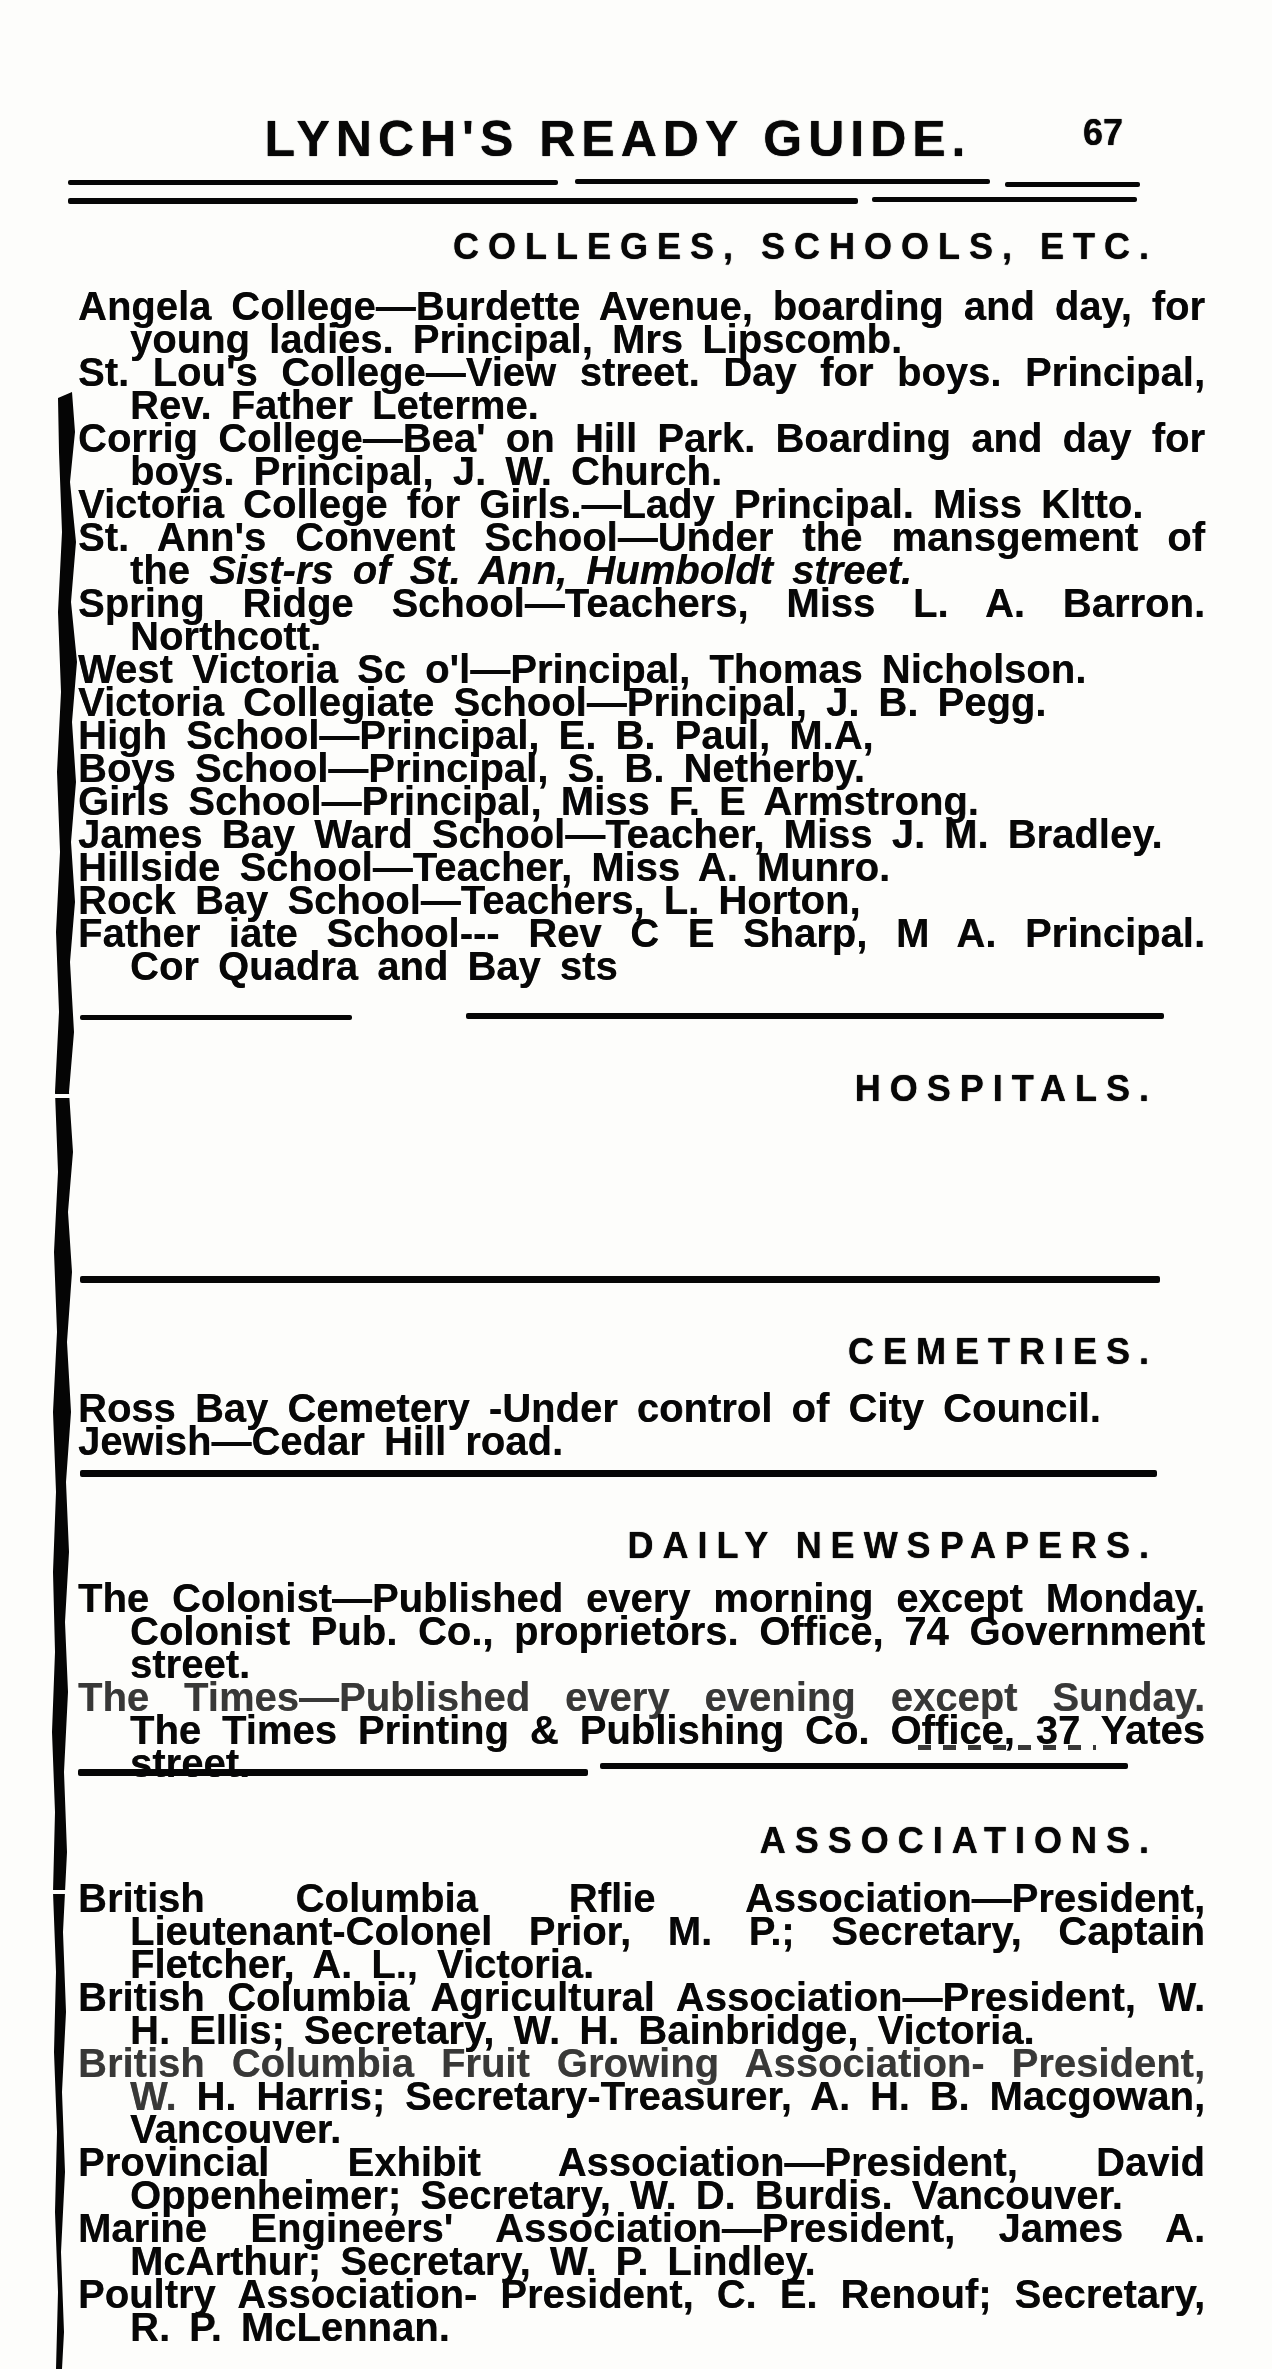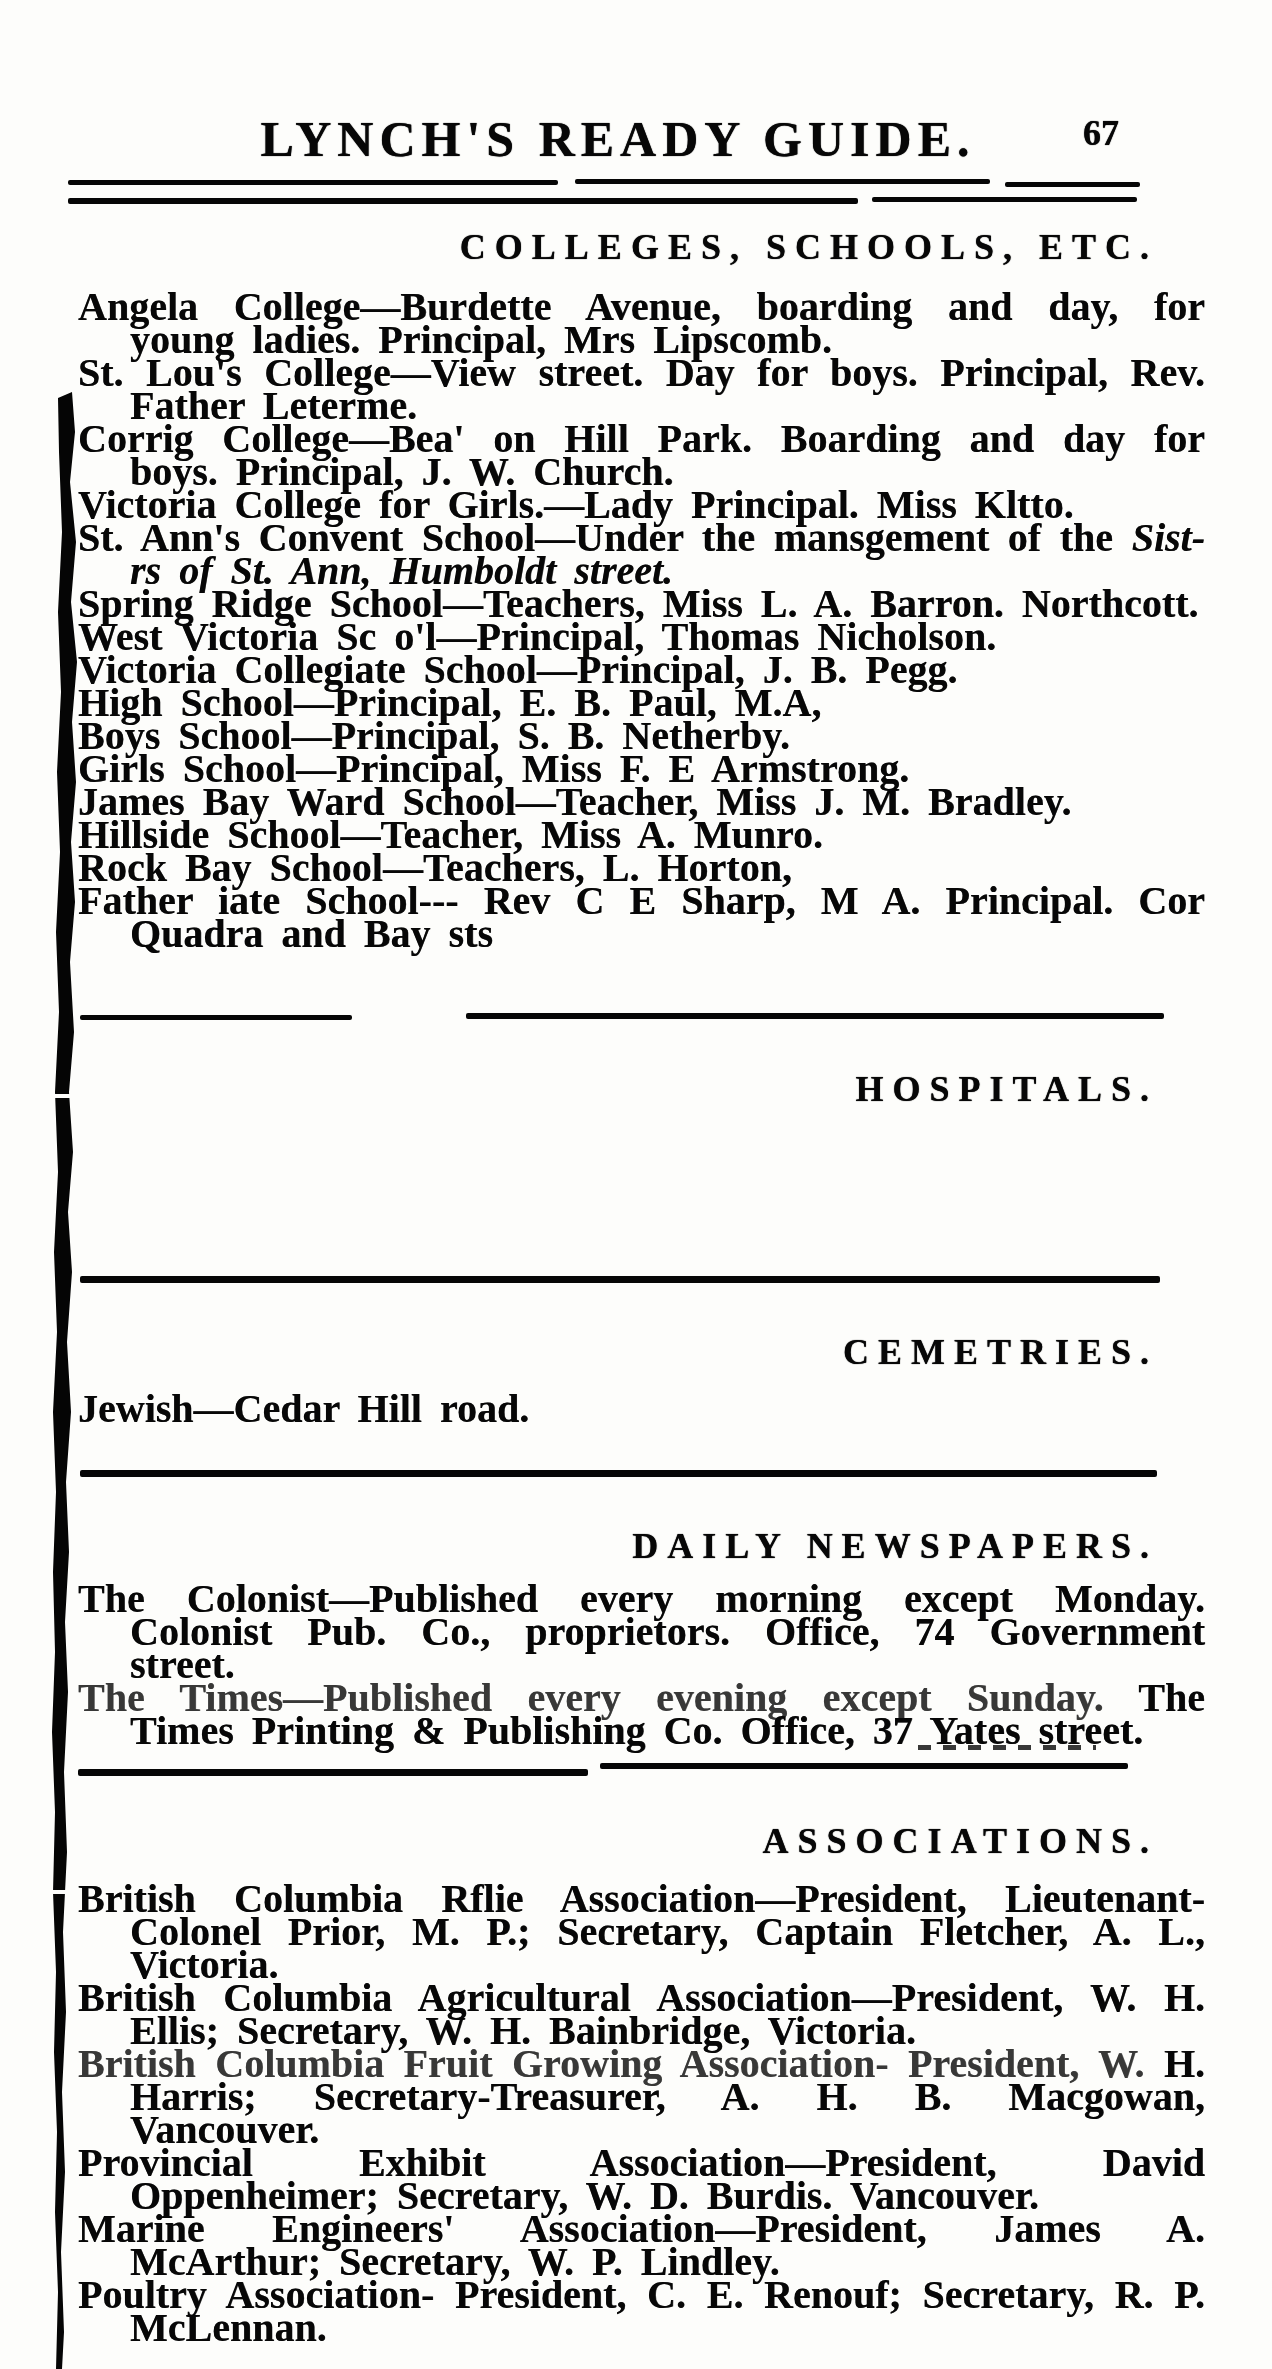--- a/index.html
+++ b/index.html
@@ -1,18 +1,18 @@
 <!DOCTYPE html>
 <html><head>
 <meta charset="utf-8">
 <style>
   html,body{margin:0;padding:0;background:#ffffff;}
   .page{
     position:relative;width:1272px;height:2369px;background:#fdfdfb;
-    font-family:Liberation Serif, serif;color:#070707;
+    font-family:Liberation Sans, sans-serif;color:#070707;
     overflow:hidden;
   }
   .masthead-title{
     position:absolute;top:110px;left:78px;width:1080px;margin:0;
     text-align:center;font-size:50px;font-weight:bold;letter-spacing:6px;
     text-shadow:0 0 1px #000;white-space:nowrap;
   }
   .page-number{
     position:absolute;top:112px;left:1083px;margin:0;
     font-size:36px;font-weight:bold;text-shadow:0 0 1px #000;
@@ -79,20 +79,21 @@
 
   <div class="rule" style="top:1015px;left:80px;width:272px;height:5px;"></div>
   <div class="rule" style="top:1013px;left:466px;width:698px;height:6px;"></div>
 
   <h2 class="section-heading" style="top:1068px;">HOSPITALS.</h2>
 
   <div class="rule" style="top:1276px;left:80px;width:1080px;height:7px;"></div>
 
   <h2 class="section-heading" style="top:1331px;">CEMETRIES.</h2>
   <div class="entries" style="top:1392px;">
+    <p class="entry"><span>Ross Bay Cemetery -Under control of City Council.</span></p>
     <p class="entry"><span>Jewish—Cedar Hill road.</span></p>
   </div>
 
   <div class="rule" style="top:1470px;left:80px;width:1077px;height:7px;"></div>
 
   <h2 class="section-heading" style="top:1525px;">DAILY NEWSPAPERS.</h2>
   <div class="entries" style="top:1582px;">
     <p class="entry"><span>The Colonist—Published every morning except Monday. Colonist Pub. Co., proprietors. Office, 74 Government street.</span></p>
     <p class="entry"><span class="worn">The Times—Published every evening except Sunday. </span><span>The Times Printing &amp; Publishing Co. Office, 37 Yates street.</span></p>
   </div>

